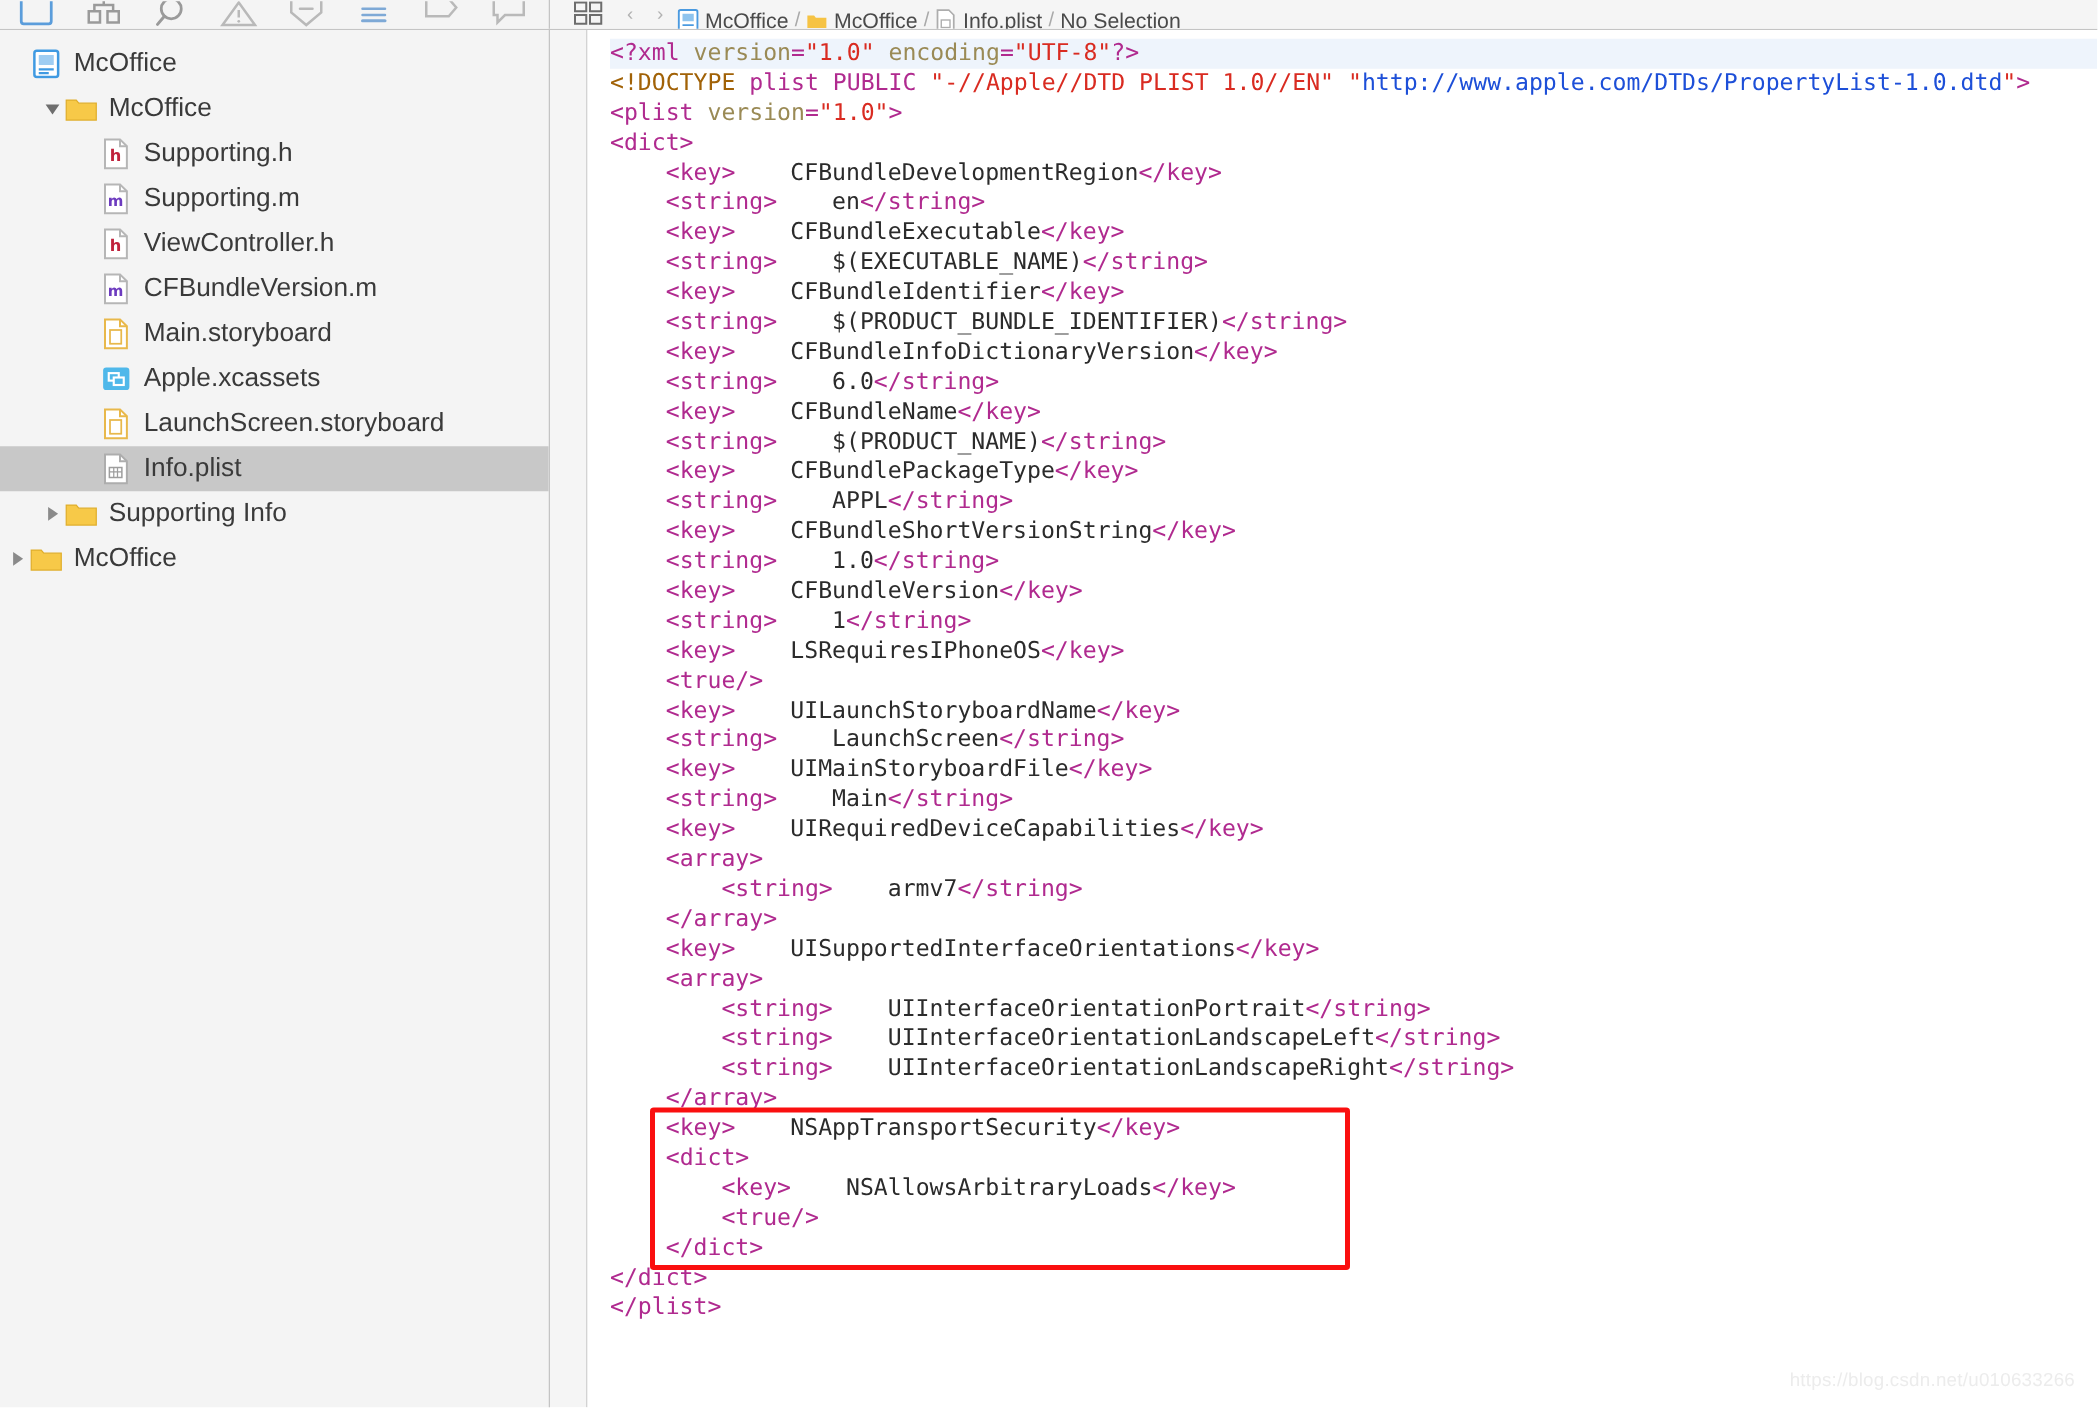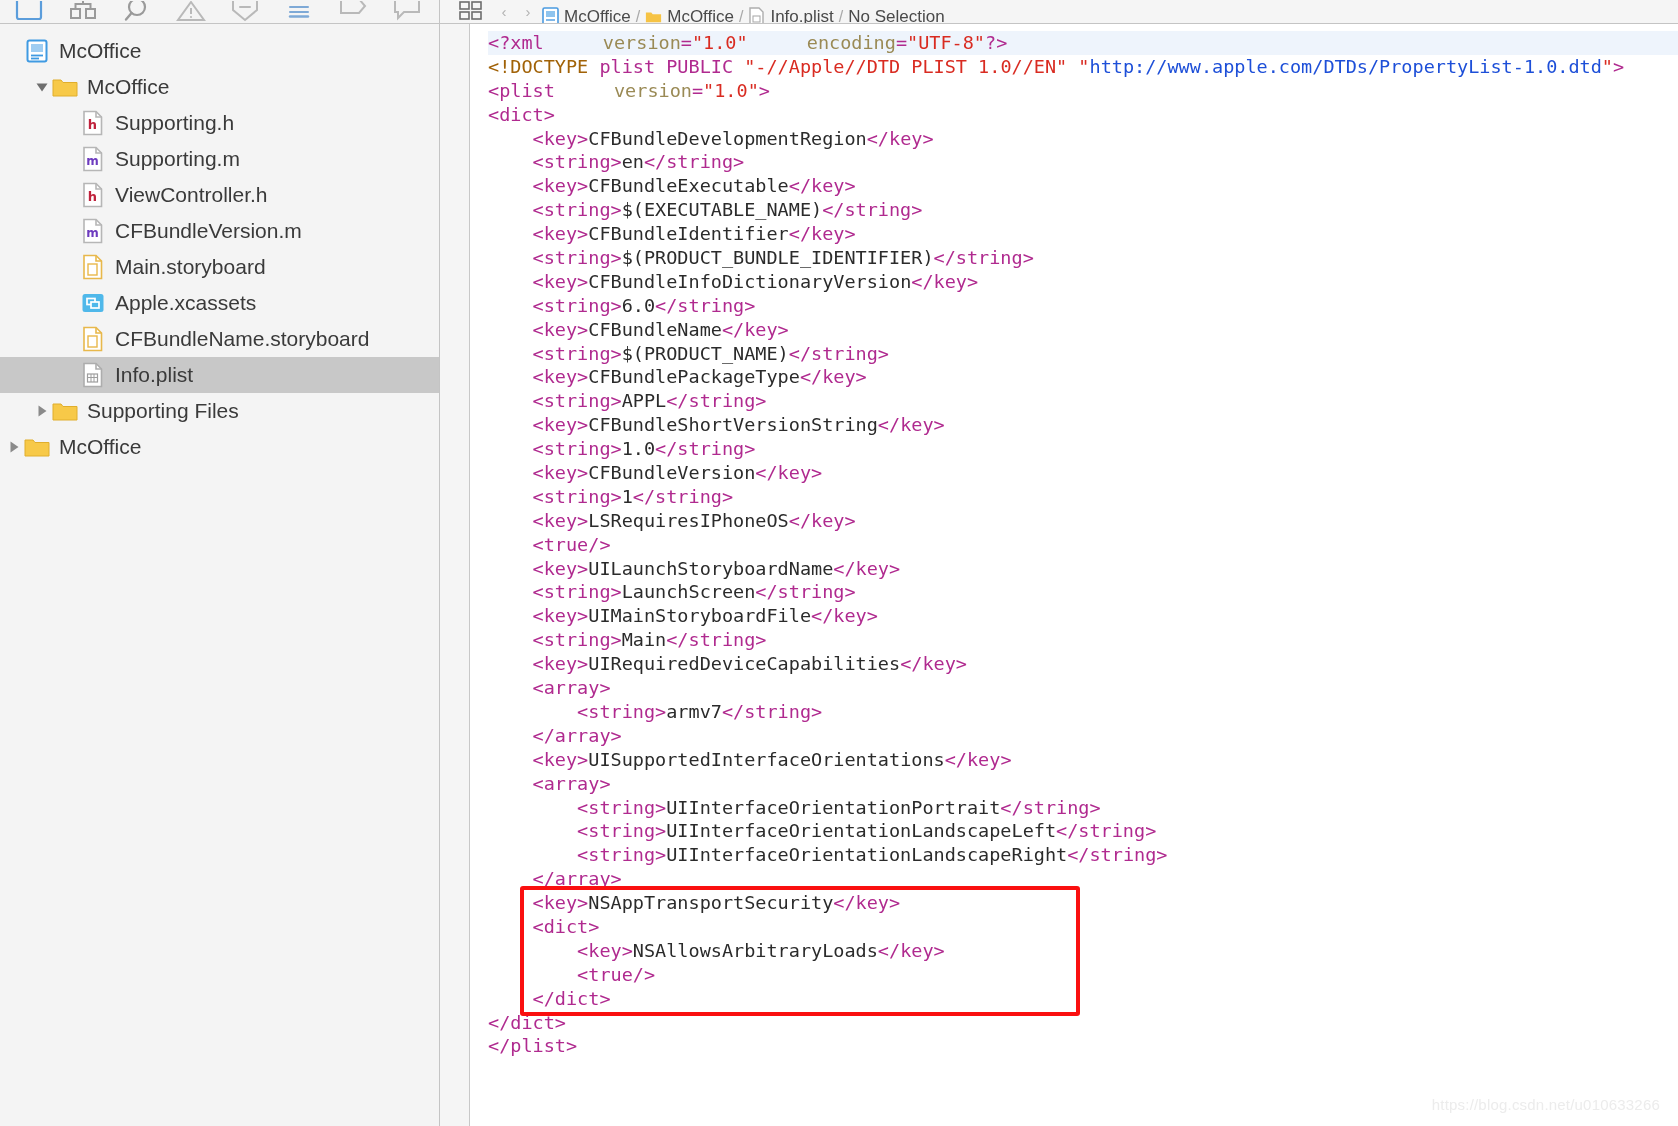--- a/index.html
+++ b/index.html
@@ -178,23 +178,23 @@
     line-height: 23.9px;
     white-space: pre;
     letter-spacing: 0px;
     padding-left: 18px;
   }
   .cl { display: block; height: 23.9px; }
   .cl.cur { background: #eef4fc; }
 
   
   .tg  { color: #b02a8f; }   
-  .at  { color: #9a8a55; margin-left: 48px; }   
+  .at  { color: #9a8a55; }   
   .av  { color: #d92b21; }   
-  .tx  { color: #2b2b2b; }   
+  .tx  { color: #2b2b2b; margin-left: 44px; }   
   .lk  { color: #1d4fd8; }  
   .dt  { color: #a16207; }   
 
   
   .redbox {
     position: absolute;
     border: 4px solid #fa0f0f;
     border-radius: 3px;
     pointer-events: none;
   }
@@ -437,21 +437,21 @@
           <div class="tree-row">
             <div style="width: 60px; flex: 0 0 auto;"></div>
             <div class="disc"></div>
             <div class="row-icon">
               <svg viewBox="0 0 22 26" width="22" height="26">
                 <path d="M2 1.5 H14 L19.5 7 V24.5 H2 Z" fill="#ffffff" stroke="#e8b84b" stroke-width="1.6"></path>
                 <path d="M14 1.5 V7 H19.5" fill="none" stroke="#e8b84b" stroke-width="1.6"></path>
                 <rect x="6" y="10" width="9" height="11" fill="none" stroke="#e8b84b" stroke-width="1.4"></rect>
               </svg>
             </div>
-            <span class="row-label">CFBundleName.storyboard</span>
+            <span class="row-label">LaunchScreen.storyboard</span>
           </div>
           <div class="tree-row selected">
             <div style="width: 60px; flex: 0 0 auto;"></div>
             <div class="disc"></div>
             <div class="row-icon">
               <svg viewBox="0 0 22 26" width="22" height="26">
                 <path d="M2 1.5 H14 L19.5 7 V24.5 H2 Z" fill="#ffffff" stroke="#adadad" stroke-width="1.6"></path>
                 <path d="M14 1.5 V7 H19.5" fill="none" stroke="#adadad" stroke-width="1.6"></path>
                 <rect x="5.5" y="12" width="10" height="8" fill="none" stroke="#9e9e9e" stroke-width="1.2"></rect>
                 <path d="M5.5 15.5 H15.5 M9 12 V20 M12 12 V20" stroke="#9e9e9e" stroke-width="1"></path>
@@ -464,21 +464,21 @@
             <div class="disc">
               <svg width="14" height="14" viewBox="0 0 14 14">
                 <path d="M3.5 1.5 L11.5 7 L3.5 12.5 Z" fill="#8a8a8a"></path>
               </svg>
             </div>
             <div class="row-icon">
               <svg viewBox="0 0 26 22" width="26" height="22">
                 <path d="M1 4 H9 L11 6.5 H25 V20 H1 Z" fill="#f7c948" stroke="#e0ae2c" stroke-width="1"></path>
               </svg>
             </div>
-            <span class="row-label">Supporting Files</span>
+            <span class="row-label">Supporting Info</span>
           </div>
           <div class="tree-row">
             <div style="width: 4px; flex: 0 0 auto;"></div>
             <div class="disc">
               <svg width="14" height="14" viewBox="0 0 14 14">
                 <path d="M3.5 1.5 L11.5 7 L3.5 12.5 Z" fill="#8a8a8a"></path>
               </svg>
             </div>
             <div class="row-icon">
               <svg viewBox="0 0 26 22" width="26" height="22">

